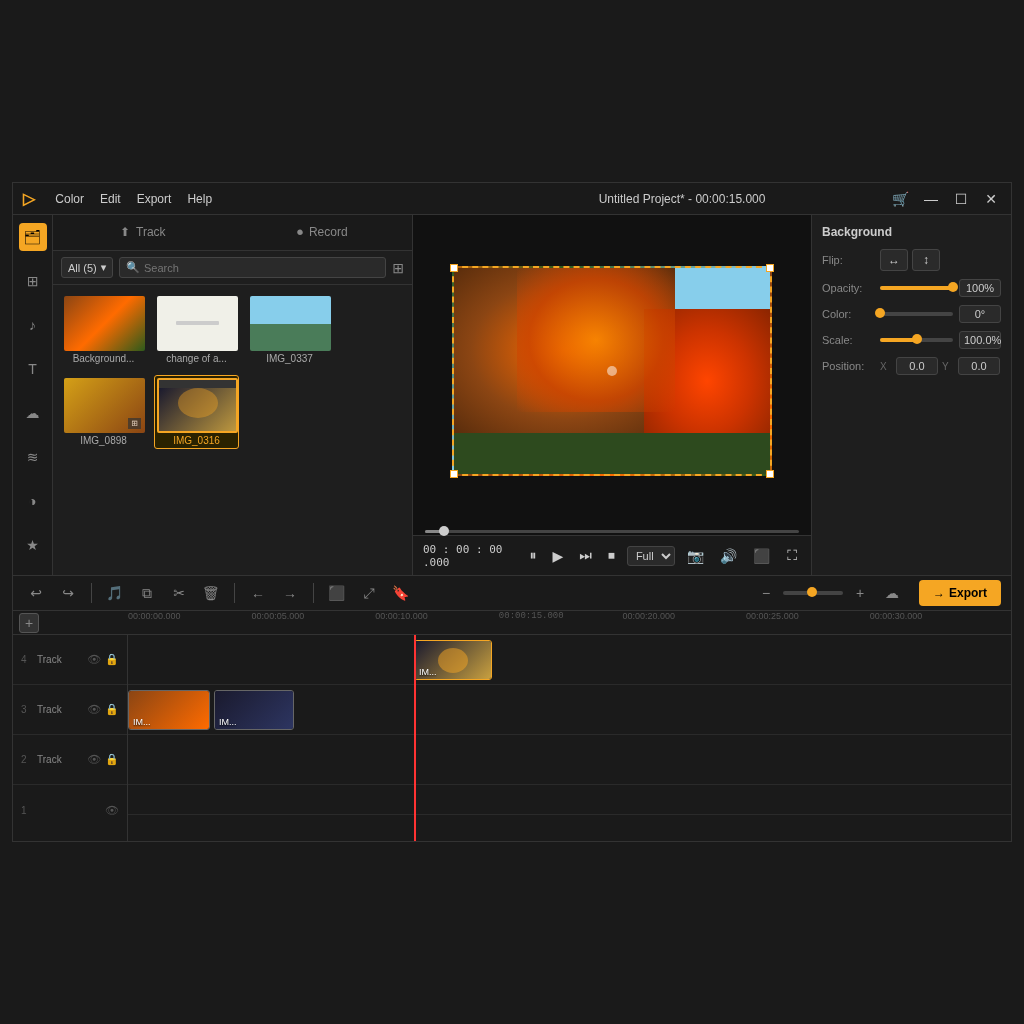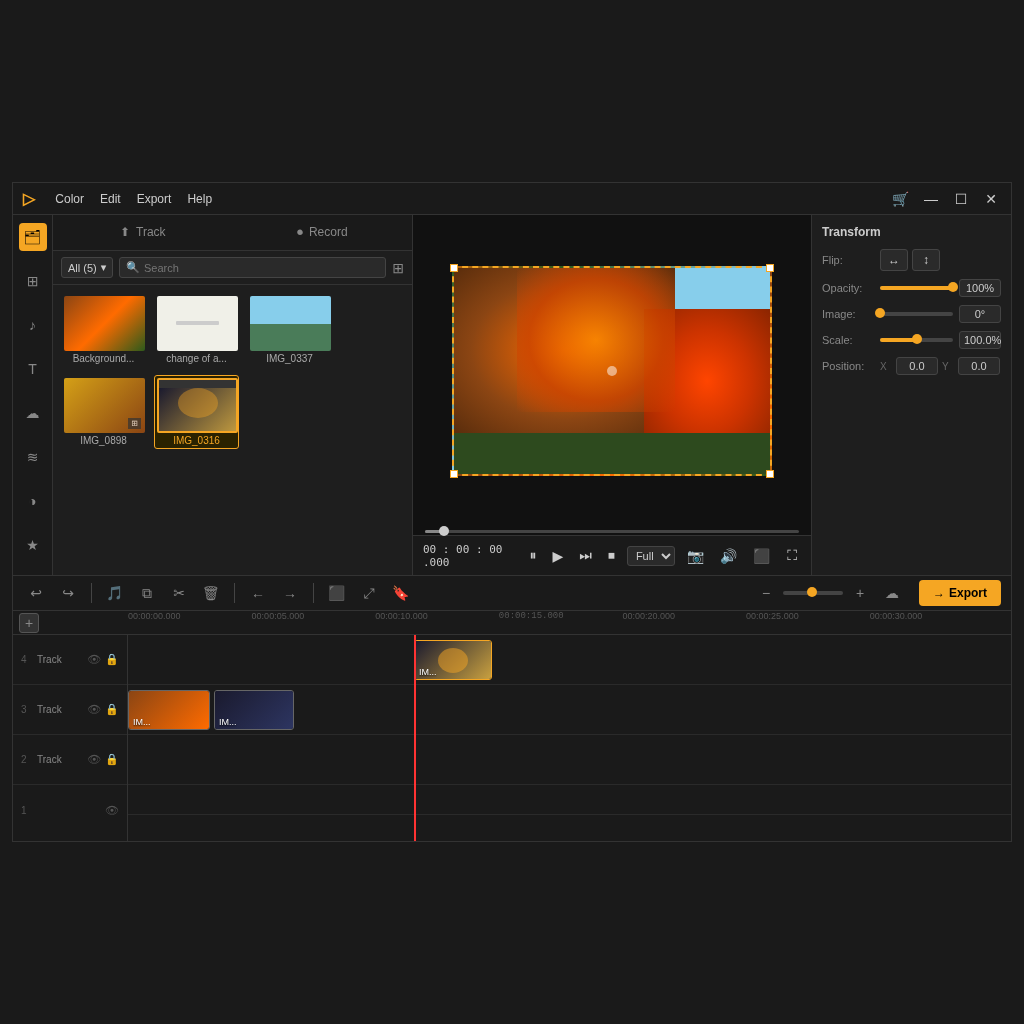--- a/index.html
+++ b/index.html
@@ -603,20 +603,21 @@
 <div class="app-window">
 
   <div class="title-bar">
     <span class="title-bar-logo">▷</span>
     <div class="title-bar-menu">
       <span>Color</span>
       <span>Edit</span>
       <span>Export</span>
       <span>Help</span>
     </div>
+    <div class="title-bar-title">Untitled Project* - 00:00:15.000</div>
     <div class="title-bar-controls">
       <span>🛒</span>
       <span>—</span>
       <span>☐</span>
       <span>✕</span>
     </div>
   </div>
 
   <div class="main-content">
 
@@ -737,41 +738,41 @@
             </select>
             <button class="ctrl-btn">📷</button>
             <button class="ctrl-btn">🔊</button>
             <button class="ctrl-btn">⬛</button>
             <button class="ctrl-btn">⛶</button>
           </div>
         </div>
 
         <div class="right-panel">
           <div class="right-panel-content">
-            <div class="section-title">Transform</div>
+            <div class="section-title">Background</div>
 
             <div class="prop-row">
               <span class="prop-label">Flip:</span>
               <div class="flip-btns">
                 <div class="flip-btn">↔</div>
                 <div class="flip-btn">↕</div>
               </div>
             </div>
 
             <div class="prop-row">
               <span class="prop-label">Opacity:</span>
               <div class="prop-slider">
                 <div class="prop-slider-fill" style="width:100%;"></div>
                 <div class="prop-slider-thumb" style="right:-5px;"></div>
               </div>
               <div class="prop-value">100%</div>
             </div>
 
             <div class="prop-row">
-              <span class="prop-label">Image:</span>
+              <span class="prop-label">Color:</span>
               <div class="prop-slider">
                 <div class="prop-slider-fill" style="width:0%;"></div>
                 <div class="prop-slider-thumb" style="right:unset;left:-5px;"></div>
               </div>
               <div class="prop-value">0°</div>
             </div>
 
             <div class="prop-row">
               <span class="prop-label">Scale:</span>
               <div class="prop-slider">

